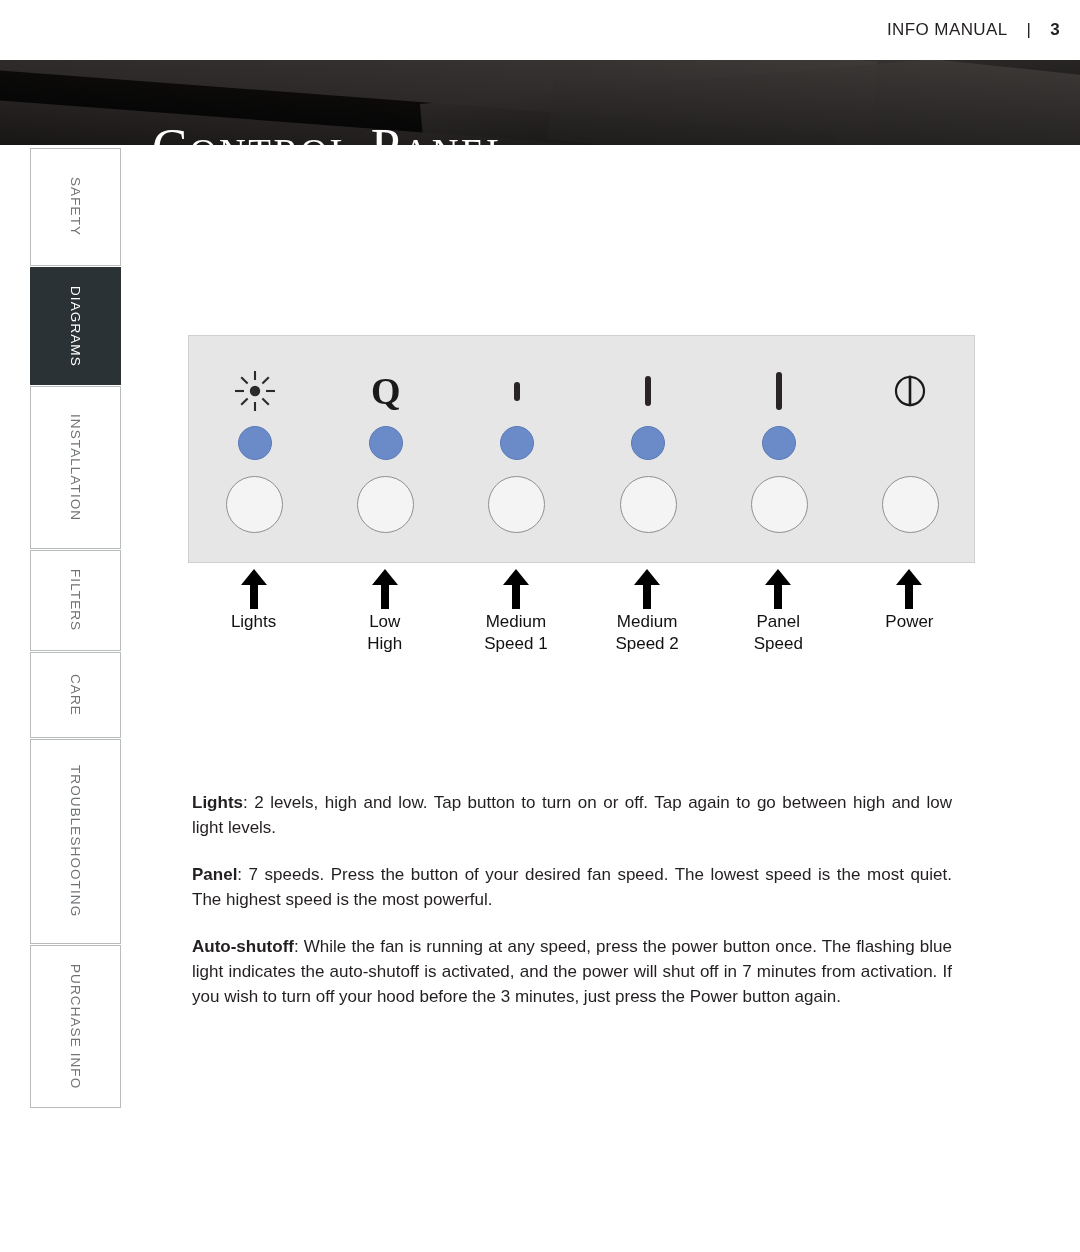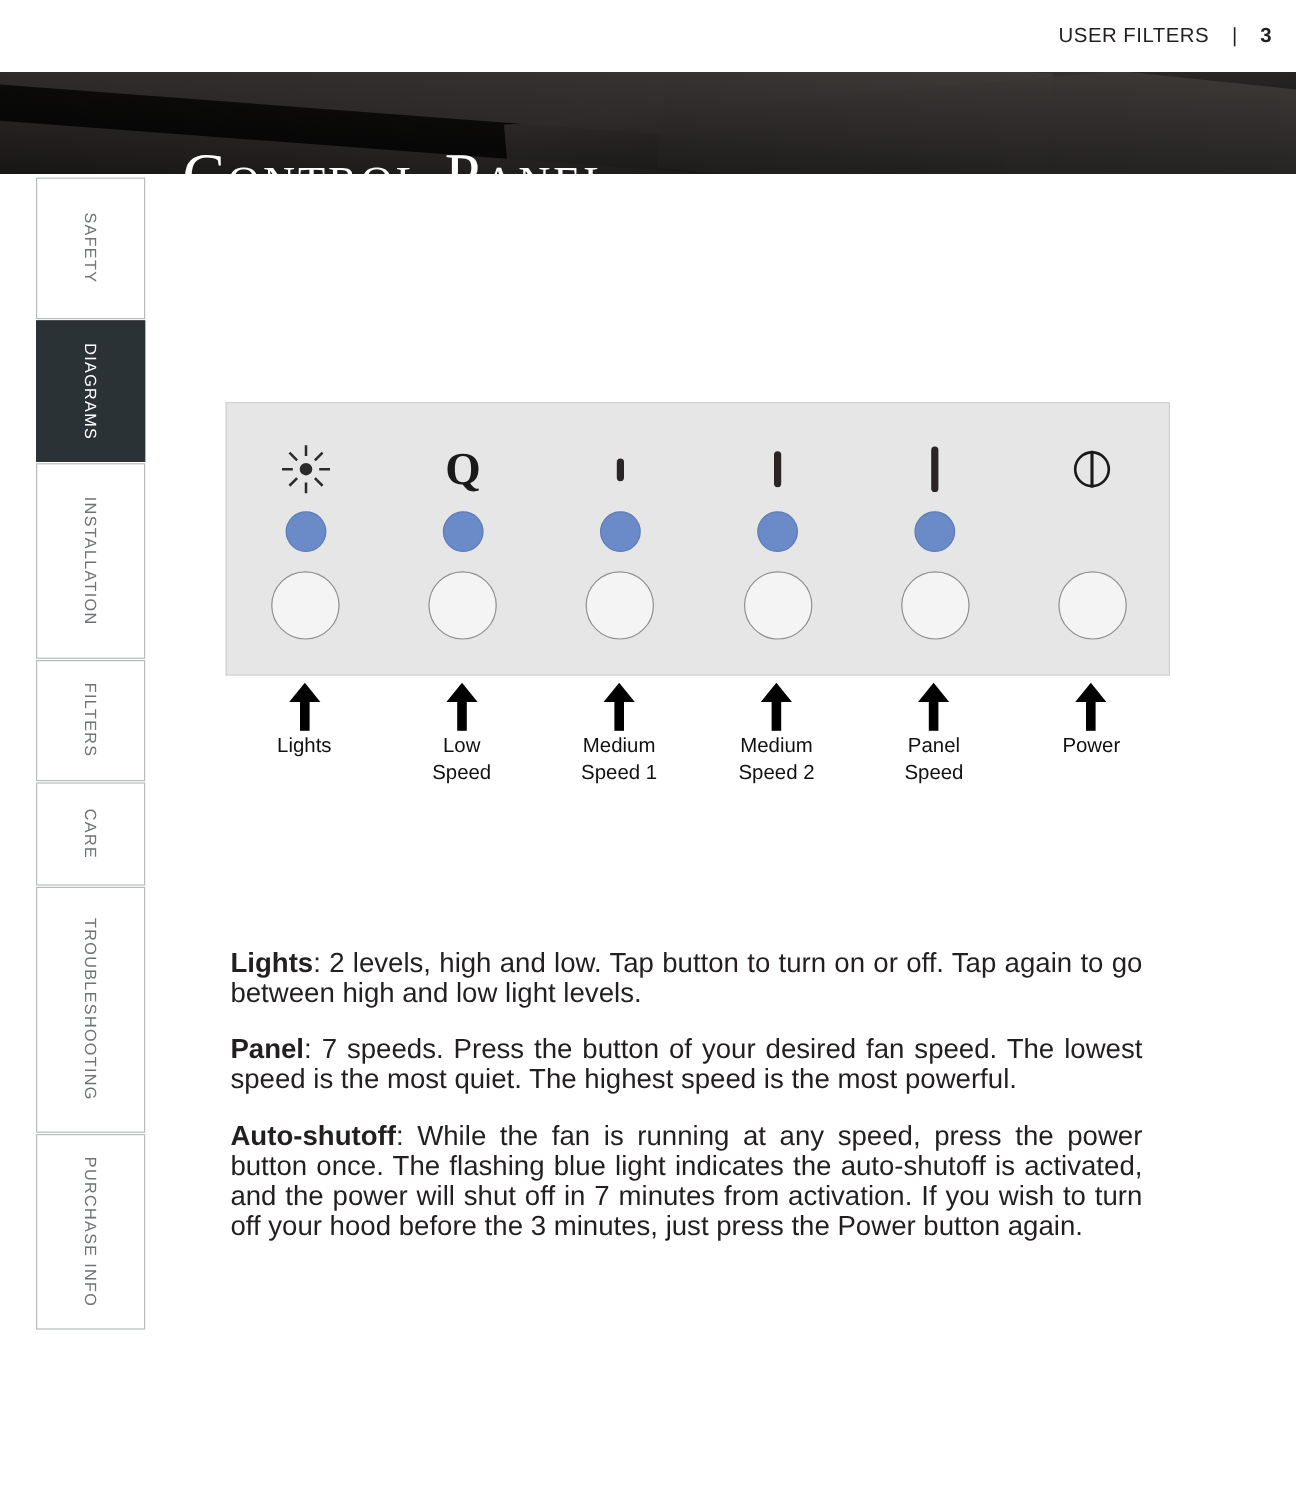--- a/index.html
+++ b/index.html
@@ -257,36 +257,36 @@
   }
 
   
   .body-copy {
     position: absolute;
     left: 192px;
     top: 790px;
     width: 760px;
   }
   .para {
-    font-size: 23px;
+    font-size: 17px;
     line-height: 25px;
     color: #231f20;
     text-align: justify;
     margin-bottom: 22px;
   }
   .para:last-child { margin-bottom: 0; }
   .para b {
     font-weight: bold;
   }
 </style>
 </head>
 <body>
 
 <div class="page-header">
-  <span class="header-title">USER FILTERS</span>
+  <span class="header-title">INFO MANUAL</span>
   <span class="header-sep">|</span>
   <span class="header-page">3</span>
 </div>
 
 <div class="banner">
   <div class="banner-gloss-a"></div>
   <div class="banner-gloss-b"></div>
   <div class="banner-gloss-c"></div>
   <div class="banner-gloss-d"></div>
   <div class="banner-title">Control Panel</div>
@@ -385,21 +385,21 @@
           <div class="shaft"></div>
         </div>
         <div class="caption-text">Lights</div>
       </div>
       <div class="caption-col">
         <div class="arrow-up">
           <div class="head"></div>
           <div class="shaft"></div>
         </div>
         <div class="caption-text">Low
-Speed</div>
+High</div>
       </div>
       <div class="caption-col">
         <div class="arrow-up">
           <div class="head"></div>
           <div class="shaft"></div>
         </div>
         <div class="caption-text">Medium
 Speed 1</div>
       </div>
       <div class="caption-col">

